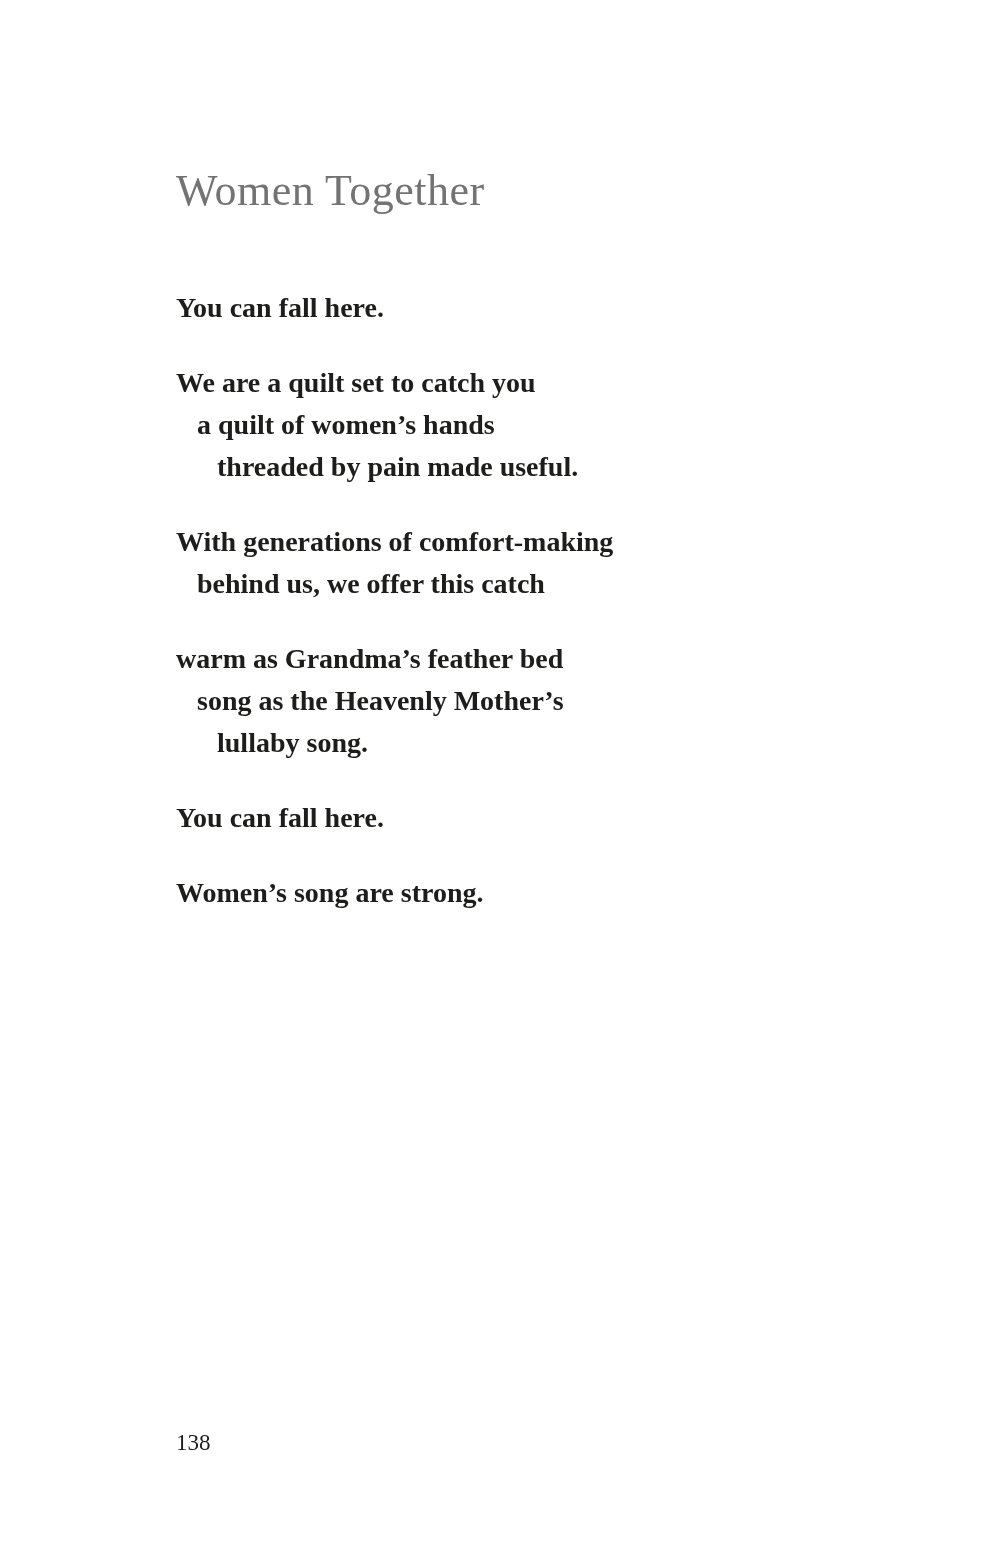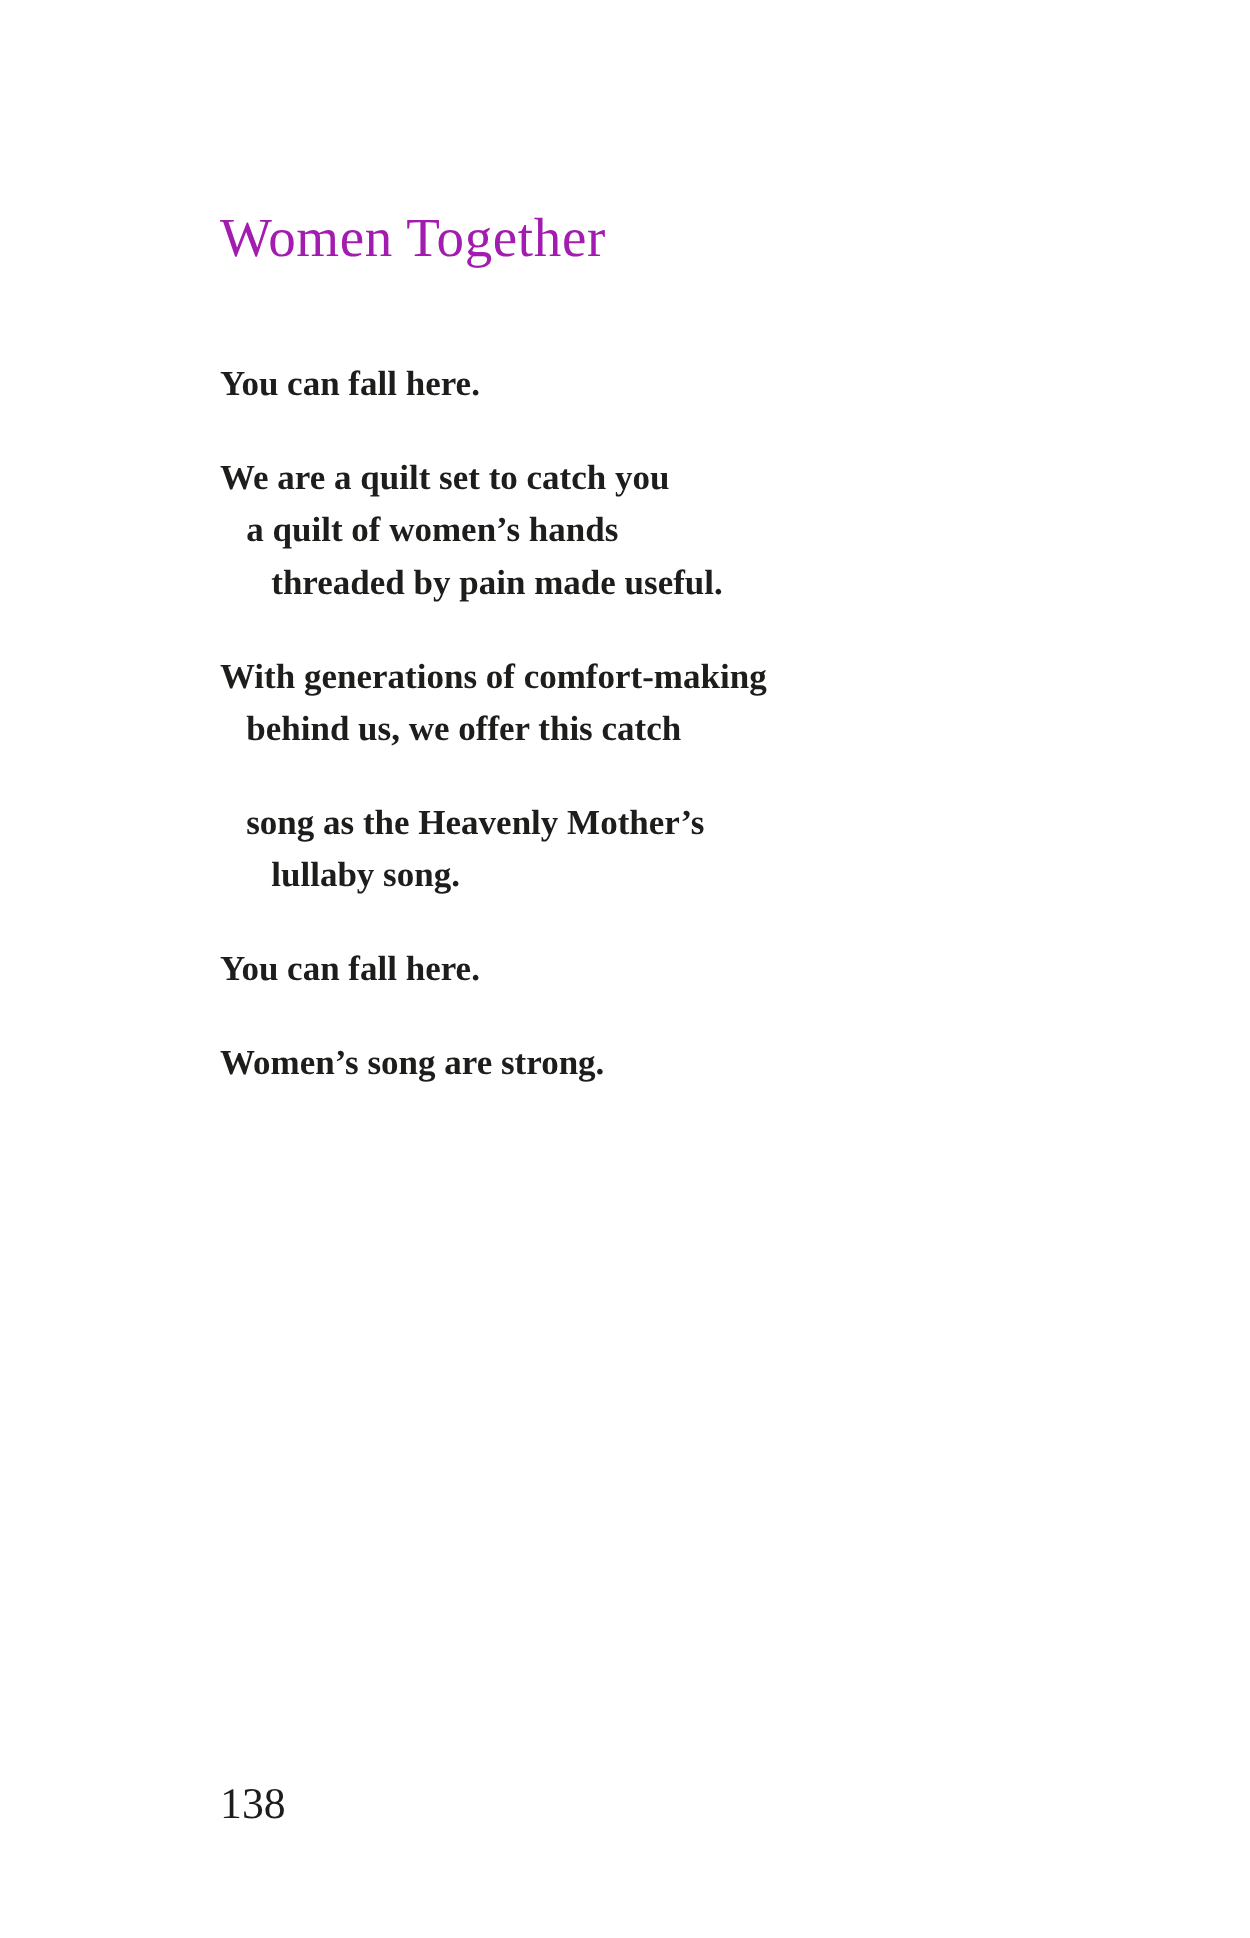--- a/index.html
+++ b/index.html
@@ -16,41 +16,41 @@
     width: 1000px;
     height: 1550px;
     padding: 165px 80px 0 176px;
   }
   .poem-title {
     font-size: 44px;
     font-weight: 400;
     line-height: 52px;
     letter-spacing: 0.5px;
     margin-bottom: 70px;
-    color: #a21caf;
+    color: #737373;
   }
   .poem-body {
     font-size: 28px;
     line-height: 42px;
   }
   .stanza {
     margin-bottom: 33px;
     font-weight: bold;
   }
   .line {
     white-space: pre;
   }
   .indent-0 { padding-left: 0; }
   .indent-1 { padding-left: 21px; }
   .indent-2 { padding-left: 41px; }
   .page-number {
     position: absolute;
     left: 176px;
     top: 1426px;
-    font-size: 35px;
+    font-size: 23px;
     line-height: 34px;
     color: #1d1d1b;
   }
 </style>
 </head>
 <body>
 
 <main class="page">
   <h1 class="poem-title">Women Together</h1>
 
@@ -61,20 +61,21 @@
       <div class="stanza">
         <div class="line indent-0">We are a quilt set to catch you</div>
         <div class="line indent-1">a quilt of women’s hands</div>
         <div class="line indent-2">threaded by pain made useful.</div>
       </div>
       <div class="stanza">
         <div class="line indent-0">With generations of comfort-making</div>
         <div class="line indent-1">behind us, we offer this catch</div>
       </div>
       <div class="stanza">
+        <div class="line indent-0">warm as Grandma’s feather bed</div>
         <div class="line indent-1">song as the Heavenly Mother’s</div>
         <div class="line indent-2">lullaby song.</div>
       </div>
       <div class="stanza">
         <div class="line indent-0">You can fall here.</div>
       </div>
       <div class="stanza">
         <div class="line indent-0">Women’s song are strong.</div>
       </div>
     </div>

